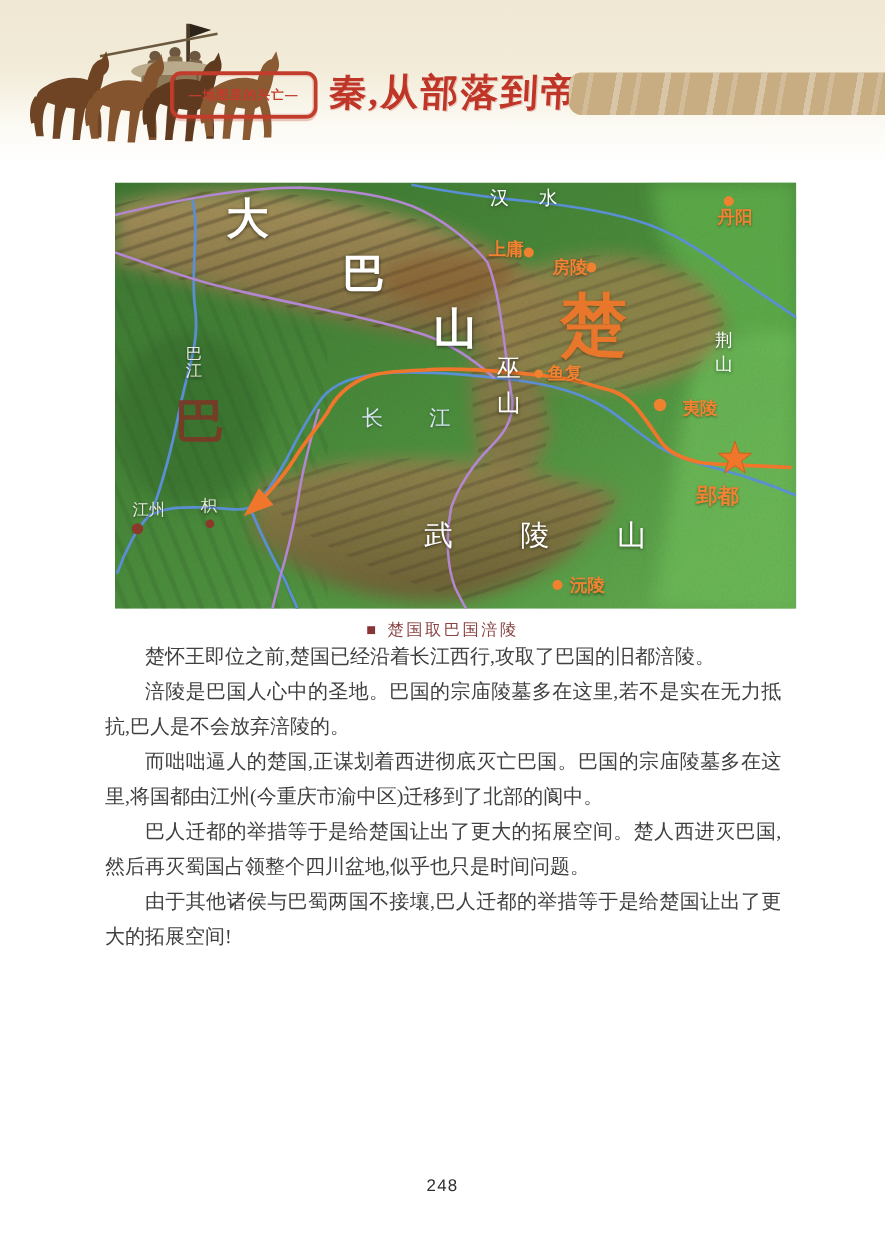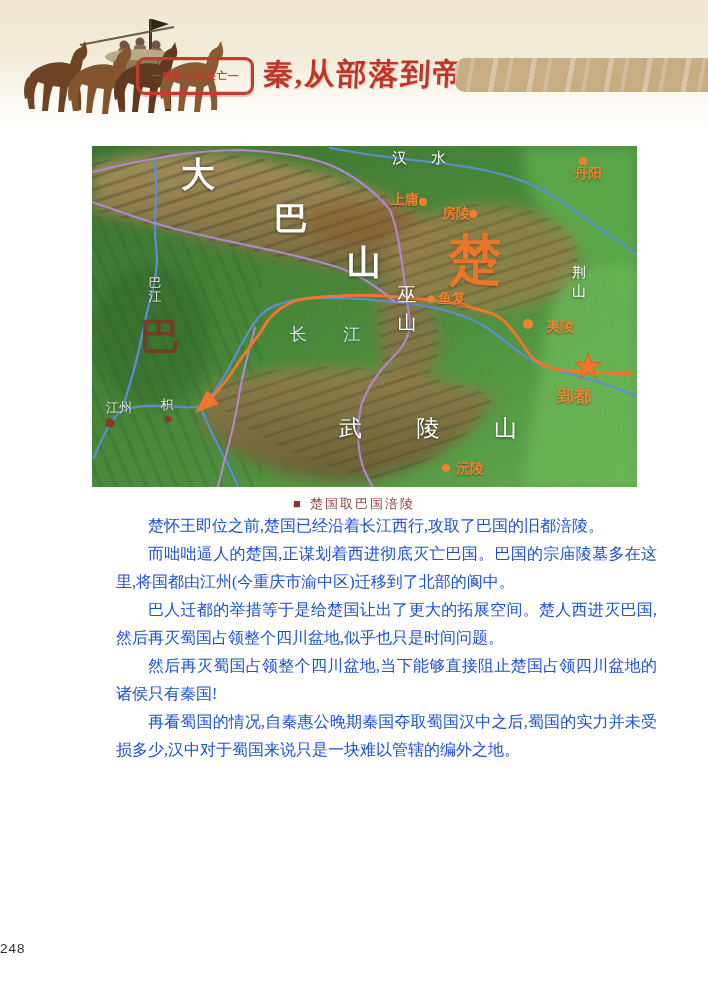--- a/index.html
+++ b/index.html
@@ -38,25 +38,25 @@
   .m-w{fill:#ffffff;text-shadow:0 1px 3px rgba(0,0,0,0.55);}
   .m-riv{fill:#d7e4f4;text-shadow:0 1px 2px rgba(0,0,0,0.35);}
 
   
   .caption{position:absolute;top:495px;left:0;width:708px;text-align:center;
            font-size:13px;color:#8a4343;letter-spacing:2px;font-family:"Liberation Serif",serif;}
   .cap-sq{color:#8a3535;margin-right:9px;font-size:13px;letter-spacing:0;}
 
   
   .article{position:absolute;left:84px;top:512px;width:541px;font-size:16px;line-height:28px;
-           color:#1d4ed8;text-align:justify;font-family:"Liberation Serif",serif;margin-left:32px;}
+           color:#404040;text-align:justify;font-family:"Liberation Serif",serif;}
   .article p{margin:0;text-indent:2em;}
 
   
-  .pageno{position:absolute;top:941px;left:0;width:708px;
+  .pageno{position:absolute;top:941px;left:0;width:708px;text-align:center;
           font-size:13.5px;color:#2e2e2e;letter-spacing:1px;}
 </style>
 </head>
 <body>
 
 <div class="page">
 
   <div class="header">
     <svg class="chariot" viewBox="0 0 230 100">
       <defs>
@@ -219,20 +219,20 @@
       <text x="75" y="263" class="m-cityw" text-anchor="middle">枳</text>
     </svg>
   </div>
 
   <div class="caption">
     <span class="cap-sq">■</span><span>楚国取巴国涪陵</span>
   </div>
 
   <div class="article">
     <p>楚怀王即位之前,楚国已经沿着长江西行,攻取了巴国的旧都涪陵。</p>
+    <p>涪陵是巴国人心中的圣地。巴国的宗庙陵墓多在这里,若不是实在无力抵抗,巴人是不会放弃涪陵的。</p>
     <p>而咄咄逼人的楚国,正谋划着西进彻底灭亡巴国。巴国的宗庙陵墓多在这里,将国都由江州(今重庆市渝中区)迁移到了北部的阆中。</p>
     <p>巴人迁都的举措等于是给楚国让出了更大的拓展空间。楚人西进灭巴国,然后再灭蜀国占领整个四川盆地,似乎也只是时间问题。</p>
-    <p>然后再灭蜀国占领整个四川盆地,当下能够直接阻止楚国占领四川盆地的诸侯只有秦国!</p>
-    <p>再看蜀国的情况,自秦惠公晚期秦国夺取蜀国汉中之后,蜀国的实力并未受损多少,汉中对于蜀国来说只是一块难以管辖的编外之地。</p>
+    <p>由于其他诸侯与巴蜀两国不接壤,巴人迁都的举措等于是给楚国让出了更大的拓展空间!</p>
   </div>
 
   <div class="pageno">248</div>
 </div>
 
 </body></html>

